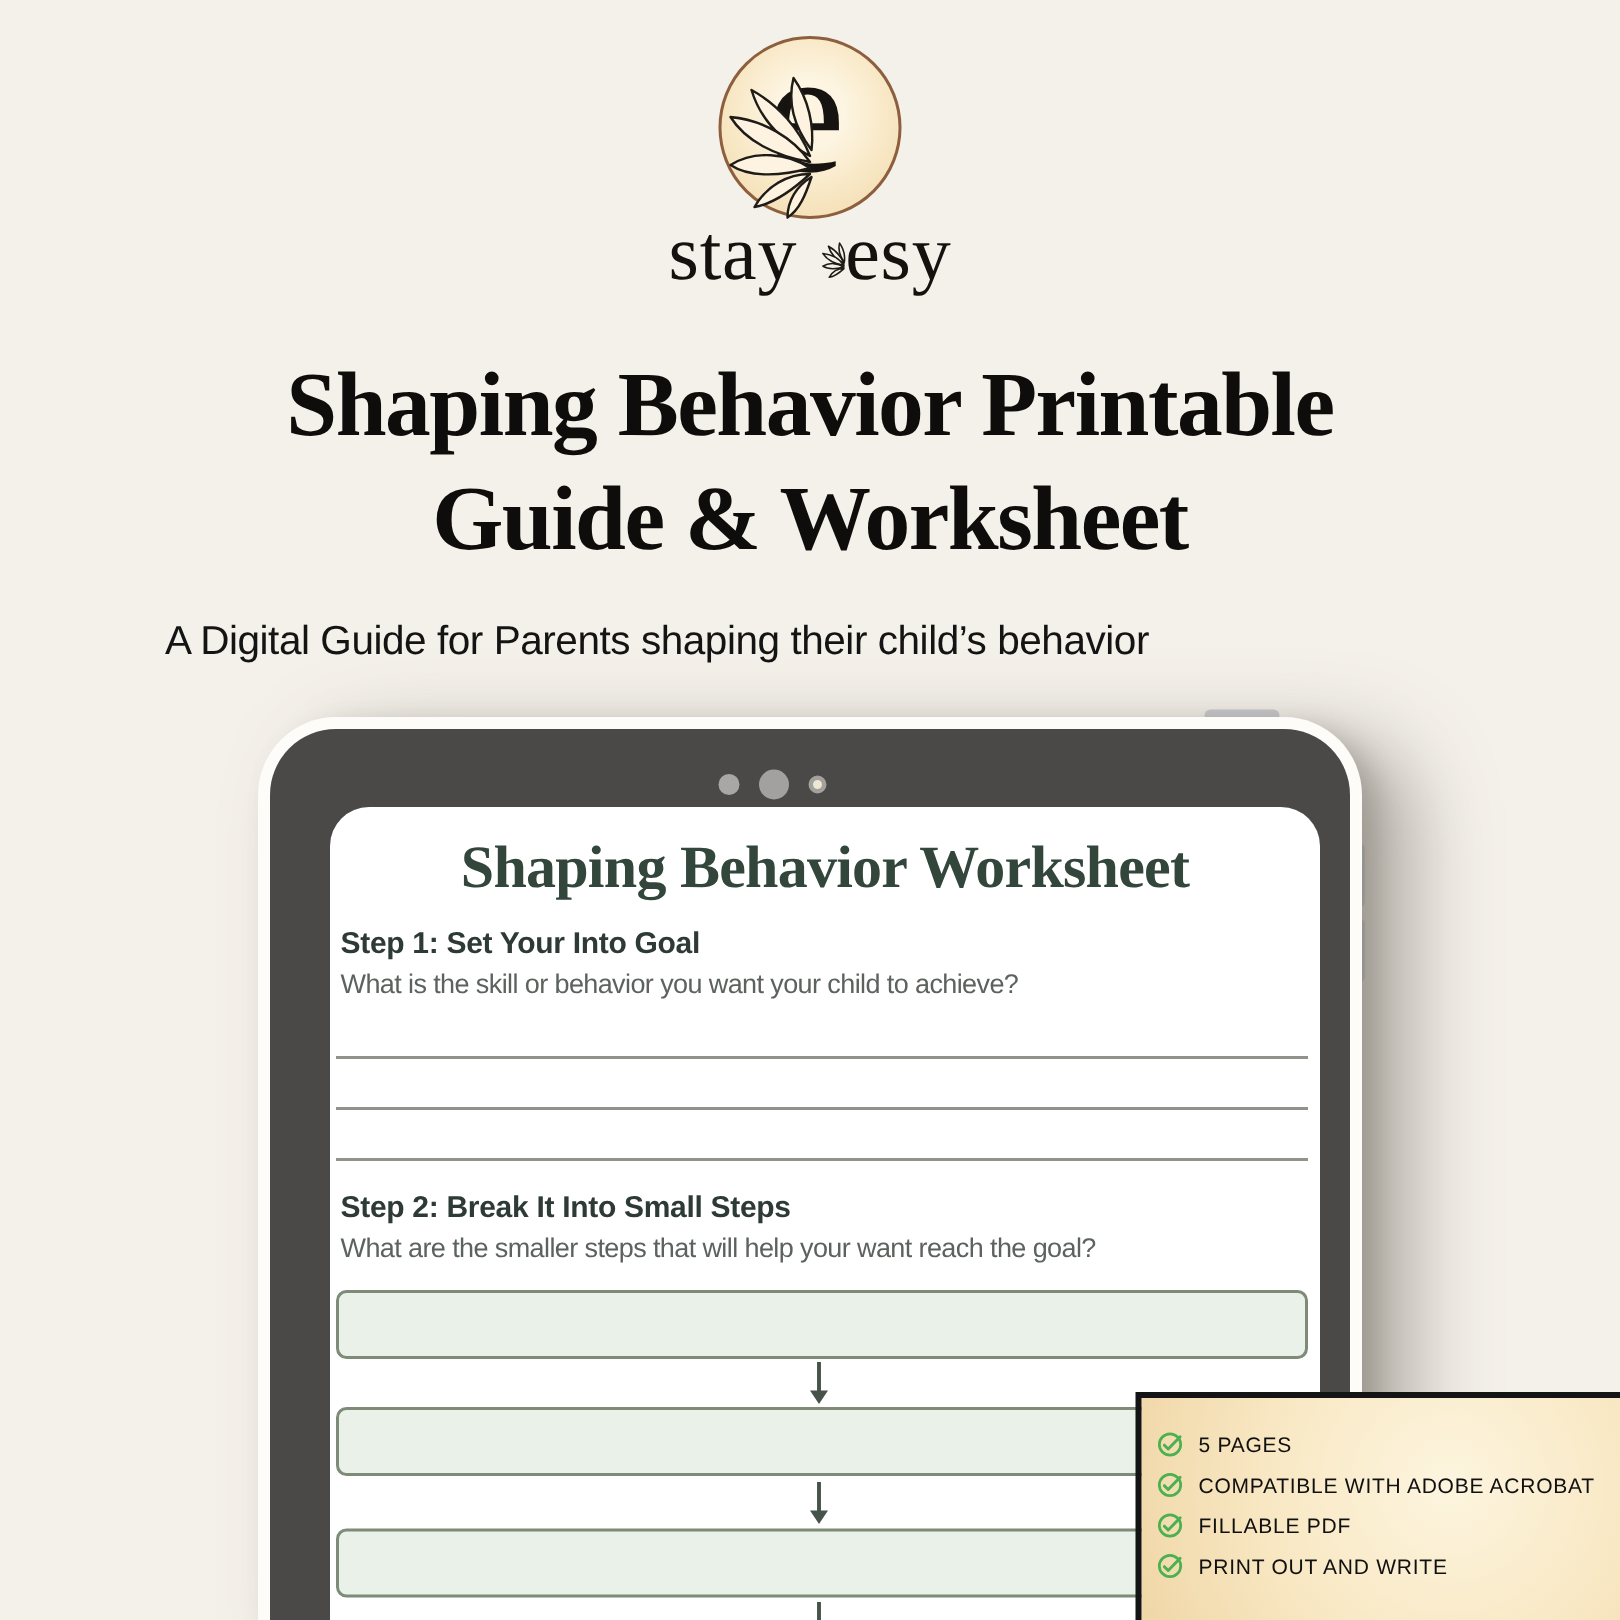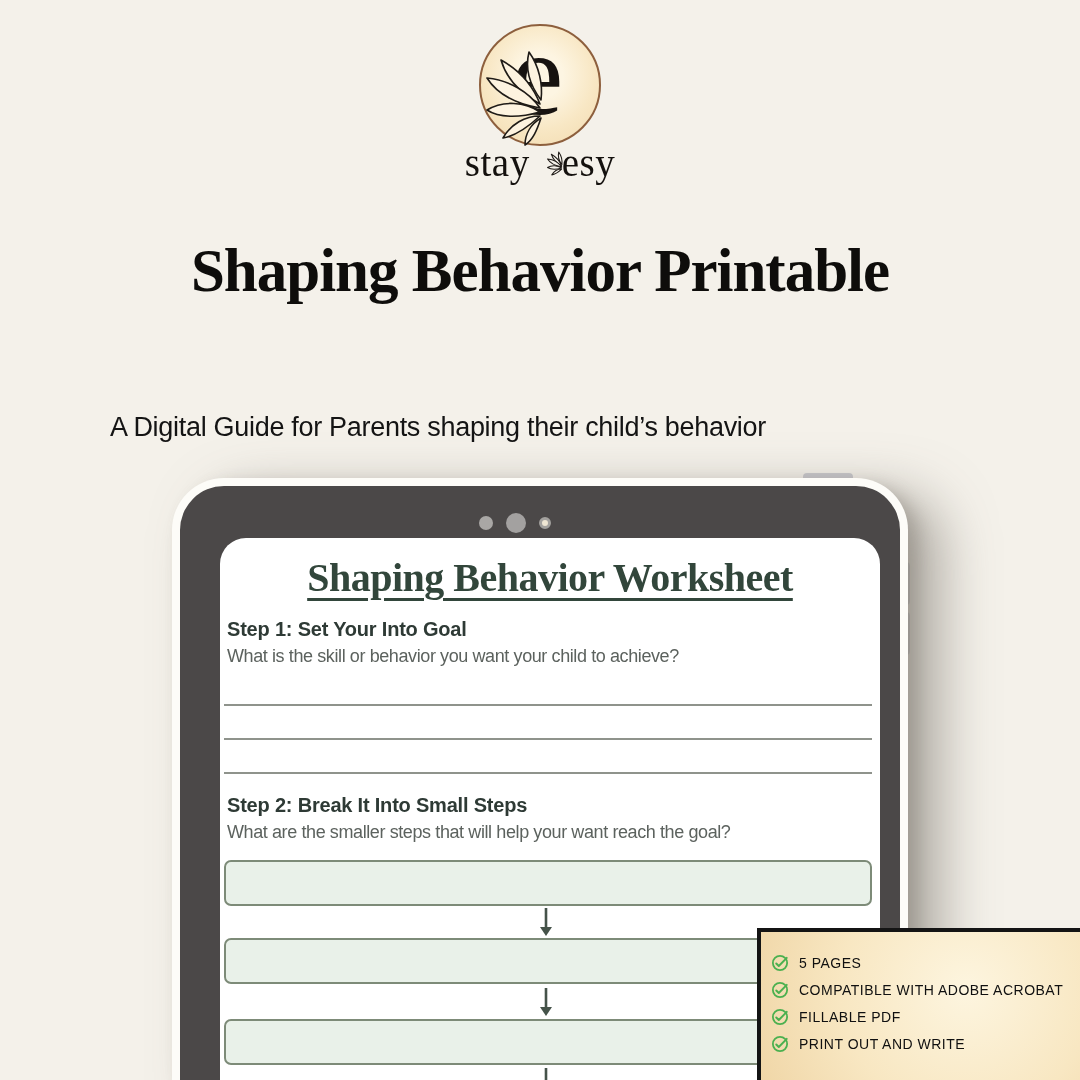--- a/index.html
+++ b/index.html
@@ -16,21 +16,21 @@
     background:radial-gradient(circle at 50% 42%, #fdf5e2 25%, #f8e7c4 60%, #f1d9ad 100%);
     border:2px solid #8d5f3d;
   }
   .logo-e{
     position:absolute;left:30px;top:-22px;
     font-family:"Liberation Serif", serif;font-size:118px;color:#171310;line-height:1.2;
   }
   .lotus{position:absolute;left:4px;top:22px;}
   .brand-line{
     position:absolute;left:0;top:140px;width:1080px;text-align:center;
-    font-family:"Liberation Serif", serif;font-size:39px;color:#14110e;letter-spacing:.5px;
+    font-family:"Liberation Serif", serif;font-size:52px;color:#14110e;letter-spacing:.5px;
   }
   .brand-line .mini-flower{position:relative;top:1px;margin-left:14px;margin-right:-4px;}
 
   
   .hero-title{
     position:absolute;left:0;top:233px;width:1080px;margin:0;text-align:center;
     font-family:"Liberation Serif", serif;font-weight:bold;color:#0e0d0b;
     font-size:61px;line-height:76px;letter-spacing:-1px;
   }
   .hero-subtitle{
@@ -61,21 +61,21 @@
   .dot2{left:326px;top:27px;width:20px;height:20px;background:#a3a1a0;}
   .dot3{left:359px;top:31px;width:6px;height:6px;background:#efe6d3;border:3px solid #a3a19e;}
 
   .screen{
     position:absolute;left:40px;top:52px;width:660px;height:562px;
     background:#ffffff;border-radius:26px 26px 0 0;overflow:hidden;
   }
   .ws-title{
     position:absolute;left:0;top:16px;width:660px;margin:0;text-align:center;
     font-family:"Liberation Serif", serif;font-weight:bold;font-size:40px;letter-spacing:-.5px;
-    color:#32463b;text-decoration:underline;text-decoration-thickness:3px;text-underline-offset:7px;
+    color:#32463b;text-decoration-thickness:3px;text-underline-offset:7px;
   }
   .step-heading{position:absolute;left:7px;font-size:20px;font-weight:bold;color:#2e3a35;letter-spacing:-.2px;}
   .step-question{position:absolute;left:7px;font-size:18px;color:#5c625e;letter-spacing:-.4px;}
   .sh1{top:80px;} .sq1{top:108px;}
   .sh2{top:256px;text-align:center;} .sq2{top:284px;}
   .write-line{position:absolute;left:4px;width:648px;border-top:2px solid #8f938c;}
   .wl1{top:166px;} .wl2{top:200px;} .wl3{top:234px;}
   .step-box{
     position:absolute;left:4px;width:644px;height:42px;
     background:#e9f1e9;border:2px solid #7d8b78;border-radius:7px;
@@ -119,20 +119,21 @@
             <path d="M55 60 C32 56 12 46 2 30 C24 32 44 44 55 60 Z"></path>
             <path d="M55 64 C34 70 14 70 2 62 C18 52 40 54 55 64 Z"></path>
             <path d="M55 68 C42 80 30 88 18 90 C26 76 40 68 55 68 Z"></path>
           </g>
         </svg></span><span>esy</span>
   </div>
 </div>
 
 <h1 class="hero-title">
   <span style="display:block">Shaping Behavior Printable</span>
+  <span style="display:block">Guide &amp; Worksheet</span>
 </h1>
 <div class="hero-subtitle">A Digital Guide for Parents shaping their child’s behavior</div>
 
 <div class="tablet">
   <div class="power-btn"></div>
   <div class="side-btn b1"></div>
   <div class="side-btn b2"></div>
   <div class="slab">
     <div class="frame">
       <div class="dot dot1"></div>

